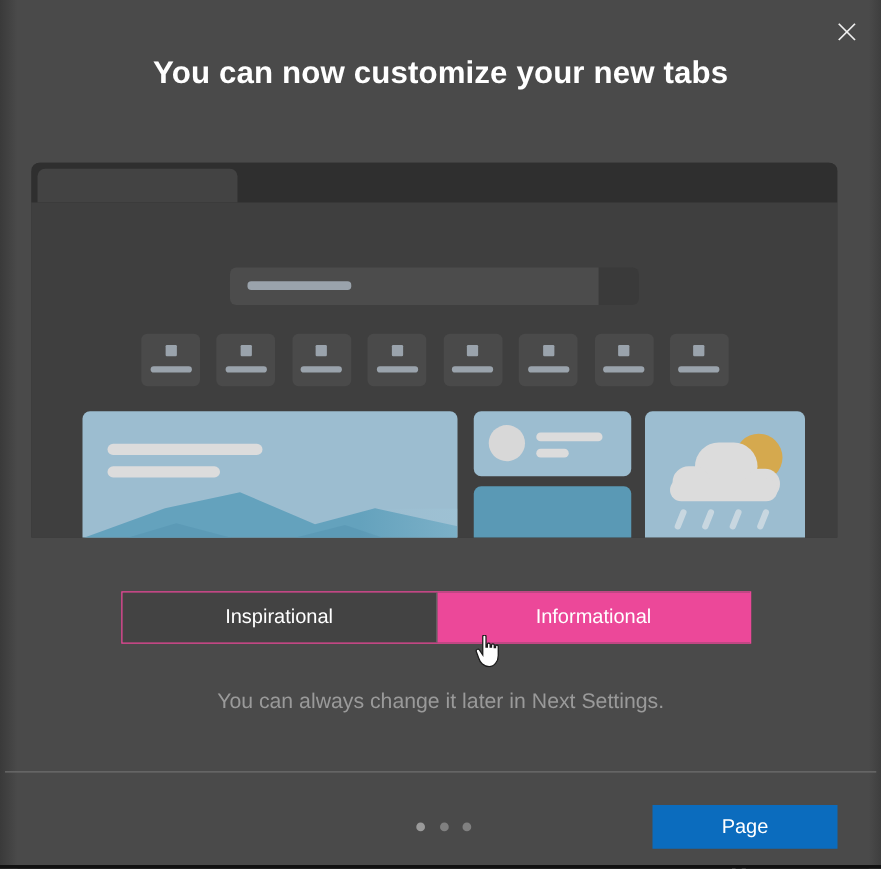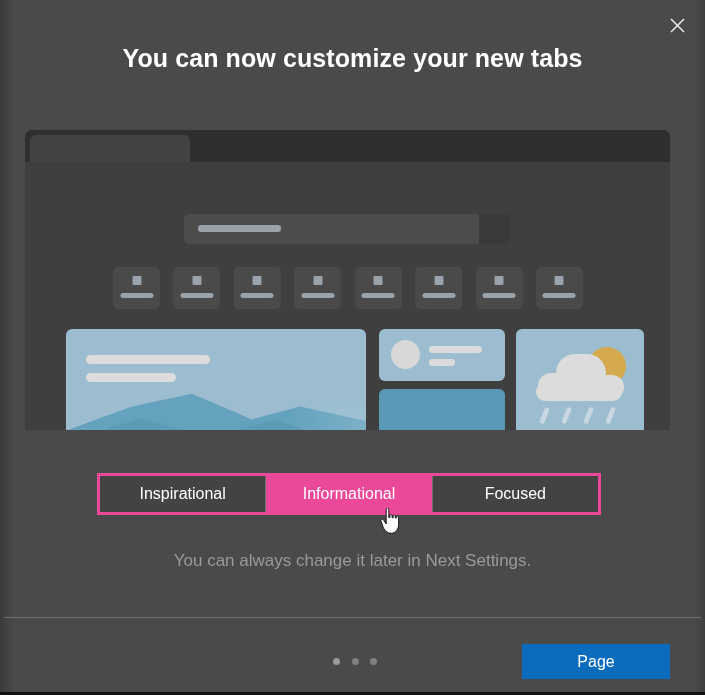--- a/index.html
+++ b/index.html
@@ -305,21 +305,21 @@
     border-radius: 3px;
     transform: rotate(22deg);
   }
 
   
   .segmented {
     position: absolute;
     left: 97px; top: 473px;
     width: 504px; height: 42px;
     display: flex;
-    border: 3px solid #ec4899;
+    border: 1px solid #ec4899;
     box-sizing: border-box;
     background: #434343;
   }
   .segment {
     flex: 1 1 0;
     display: flex;
     align-items: center;
     justify-content: center;
     color: #ffffff;
     font-size: 16px;
@@ -521,23 +521,20 @@
     </div>
   </div>
 
   <div class="segmented">
     <div class="segment">
       <span>Inspirational</span>
     </div>
     <div class="segment selected">
       <span>Informational</span>
     </div>
-    <div class="segment">
-      <span>Focused</span>
-    </div>
   </div>
 
   <div class="cursor-hand">
     <svg width="20" height="26" viewBox="0 0 20 26">
       <path d="M6.2 1.2 C6.2 0.5 6.8 0 7.5 0 C8.2 0 8.8 0.5 8.8 1.2 L8.8 9.6 L9.9 9.6 L9.9 7.6 C9.9 7.0 10.4 6.5 11.0 6.5 C11.6 6.5 12.1 7.0 12.1 7.6 L12.1 9.7 L13.2 9.7 L13.2 8.2 C13.2 7.6 13.7 7.1 14.3 7.1 C14.9 7.1 15.4 7.6 15.4 8.2 L15.4 10.0 L16.4 10.0 L16.4 9.1 C16.4 8.5 16.9 8.0 17.5 8.0 C18.1 8.0 18.6 8.5 18.6 9.1 L18.6 16.3 C18.6 21.0 15.6 25.3 11.3 25.3 C7.0 25.3 4.0 22.0 3.0 18.6 L1.0 13.2 C0.7 12.4 1.2 11.6 2.0 11.4 C2.7 11.2 3.5 11.6 3.8 12.3 L6.2 16.0 Z" fill="#ffffff" stroke="#1a1a1a" stroke-width="1"></path>
     </svg>
   </div>
 
   <div class="helper-text">You can always change it later in Next Settings.</div>
 

